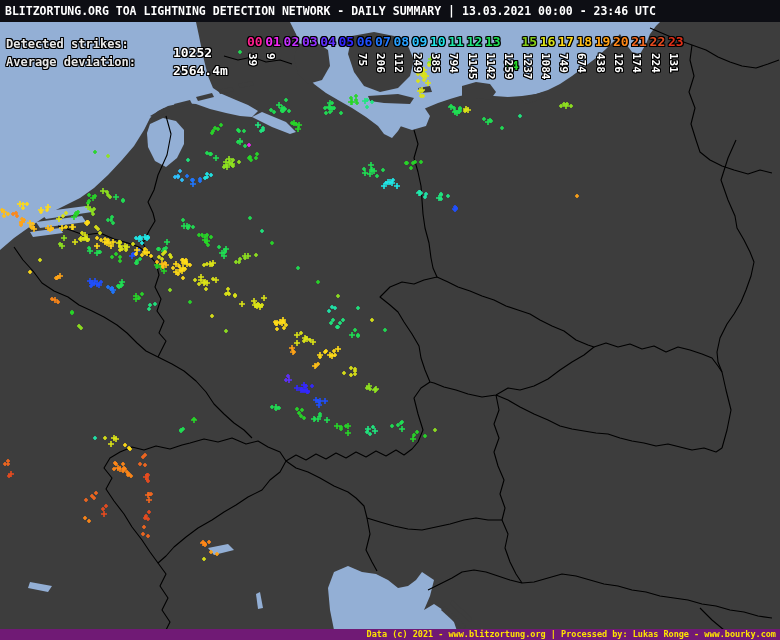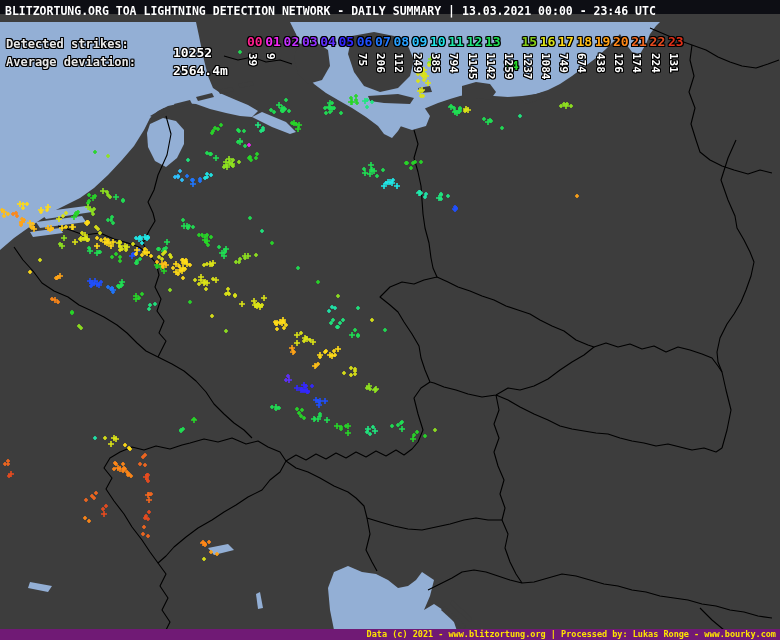--- a/index.html
+++ b/index.html
@@ -1,19 +1,19 @@
 <!DOCTYPE html>
 <html><head>
 <meta charset="utf-8">
 <style>
   html,body{margin:0;padding:0;background:#222;}
   .screen{position:relative;width:780px;height:640px;overflow:hidden;
     font-family:"DejaVu Sans Mono",monospace;background:#3d3d3d;}
   .screen svg{position:absolute;left:0;top:0;}
-  .titlebar{position:absolute;left:0;top:0;width:780px;height:14px;
+  .titlebar{position:absolute;left:0;top:0;width:780px;height:22px;
     background:#0d0e14;z-index:5;}
   .titlebar .t{position:absolute;left:5px;top:4px;font-size:11.5px;font-weight:bold;
     color:#ffffff;white-space:nowrap;letter-spacing:0px;}
   .outl{text-shadow:-1px 0 #000,1px 0 #000,0 -1px #000,0 1px #000,
     1px 1px #000,-1px -1px #000,1px -1px #000,-1px 1px #000;}
   .stats{position:absolute;left:6px;top:33px;z-index:4;}
   .srow{position:relative;height:18px;white-space:nowrap;}
   .slabel{font-size:12px;font-weight:bold;color:#e8e8e8;}
   .sval{position:absolute;left:167px;top:12px;font-size:13px;font-weight:bold;color:#ffffff;}
   .legend{position:absolute;left:0;top:0;z-index:4;}

